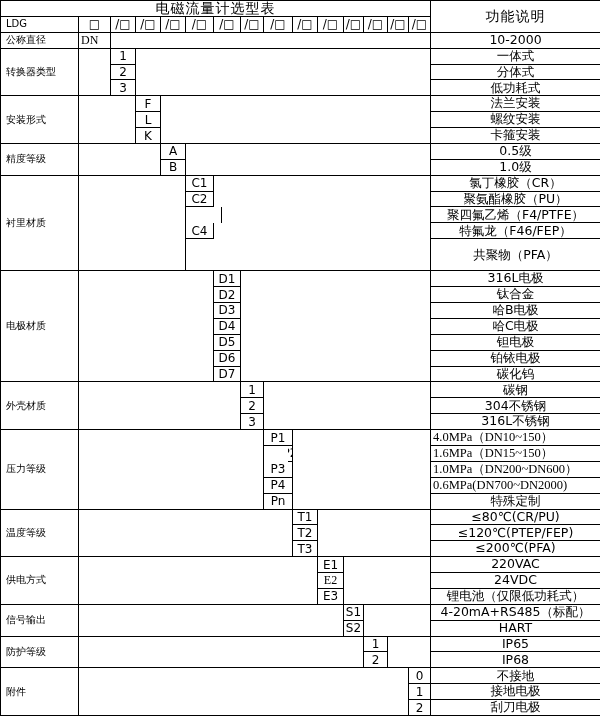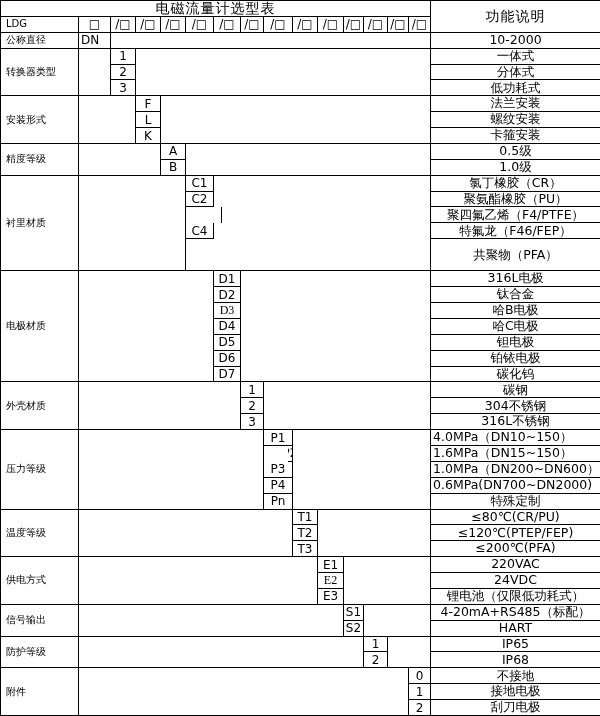--- a/index.html
+++ b/index.html
@@ -27,21 +27,21 @@
     overflow:hidden;
     white-space:nowrap;
     min-width:0;min-height:0;
   }
   .title-cell{font-size:14px;letter-spacing:1px;}
   .func-header{font-size:14px;letter-spacing:1px;}
   .label-cell{justify-content:flex-start;padding-left:5px;font-size:10px;}
   .code-cell{font-size:12px;}
   .slot-cell{font-size:12px;}
   .desc-cell{font-size:12.5px;}
-  .left-align{justify-content:flex-start;padding-left:2px;}
+  .left-align{justify-content:flex-start;padding-left:2px;font-family:Liberation Serif, serif;}
 </style>
 </head>
 <body>
 
 <div class="table" id="grid">
   <div class="cell title-cell" style="grid-area:1/1/2/16">电磁流量计选型表</div>
   <div class="cell func-header" style="grid-area:1/16/3/17">功能说明</div>
   <div class="cell label-cell" style="grid-area:2/1/3/2">LDG</div>
   <div class="cell slot-cell" style="grid-area:2/2/3/3">□</div>
 
@@ -99,21 +99,21 @@
     <div class="cell desc-cell" style="grid-area: 15 / 16 / 16 / 17;">特氟龙（F46/FEP）</div>
     <div class="cell code-cell" style="grid-area: 16 / 6 / 17 / 7; margin-top: 31px;">C5</div>
     <div class="cell desc-cell" style="grid-area: 16 / 16 / 17 / 17;">共聚物（PFA）</div>
     <div class="cell" style="grid-area: 12 / 7 / 17 / 16;"></div>
     <div class="cell label-cell" style="grid-area: 17 / 1 / 24 / 2;">电极材质</div>
     <div class="cell" style="grid-area: 17 / 2 / 24 / 7;"></div>
     <div class="cell code-cell" style="grid-area: 17 / 7 / 18 / 8;">D1</div>
     <div class="cell desc-cell" style="grid-area: 17 / 16 / 18 / 17;">316L电极</div>
     <div class="cell code-cell" style="grid-area: 18 / 7 / 19 / 8;">D2</div>
     <div class="cell desc-cell" style="grid-area: 18 / 16 / 19 / 17;">钛合金</div>
-    <div class="cell code-cell" style="grid-area: 19 / 7 / 20 / 8; font-family: Liberation Serif, serif;">D3</div>
+    <div class="cell code-cell" style="grid-area: 19 / 7 / 20 / 8;">D3</div>
     <div class="cell desc-cell" style="grid-area: 19 / 16 / 20 / 17;">哈B电极</div>
     <div class="cell code-cell" style="grid-area: 20 / 7 / 21 / 8;">D4</div>
     <div class="cell desc-cell" style="grid-area: 20 / 16 / 21 / 17;">哈C电极</div>
     <div class="cell code-cell" style="grid-area: 21 / 7 / 22 / 8;">D5</div>
     <div class="cell desc-cell" style="grid-area: 21 / 16 / 22 / 17;">钽电极</div>
     <div class="cell code-cell" style="grid-area: 22 / 7 / 23 / 8;">D6</div>
     <div class="cell desc-cell" style="grid-area: 22 / 16 / 23 / 17;">铂铱电极</div>
     <div class="cell code-cell" style="grid-area: 23 / 7 / 24 / 8;">D7</div>
     <div class="cell desc-cell" style="grid-area: 23 / 16 / 24 / 17;">碳化钨</div>
     <div class="cell" style="grid-area: 17 / 8 / 24 / 16;"></div>

